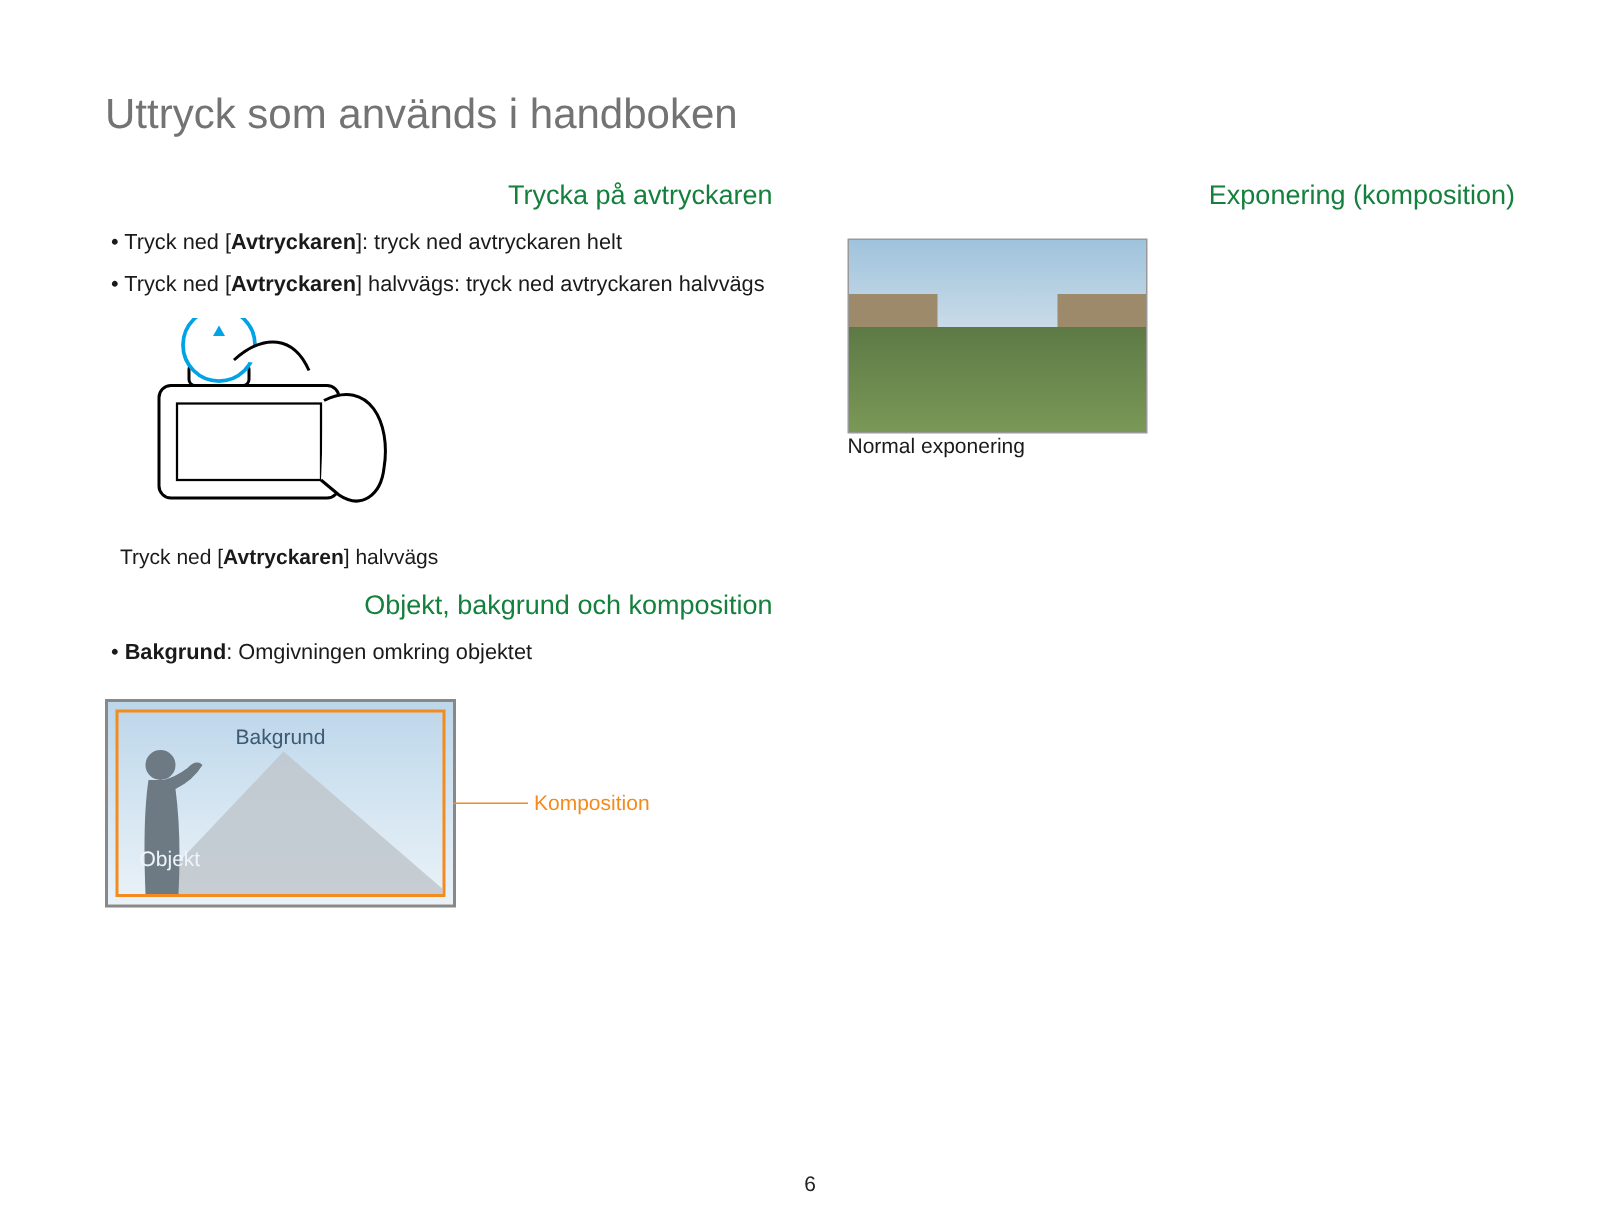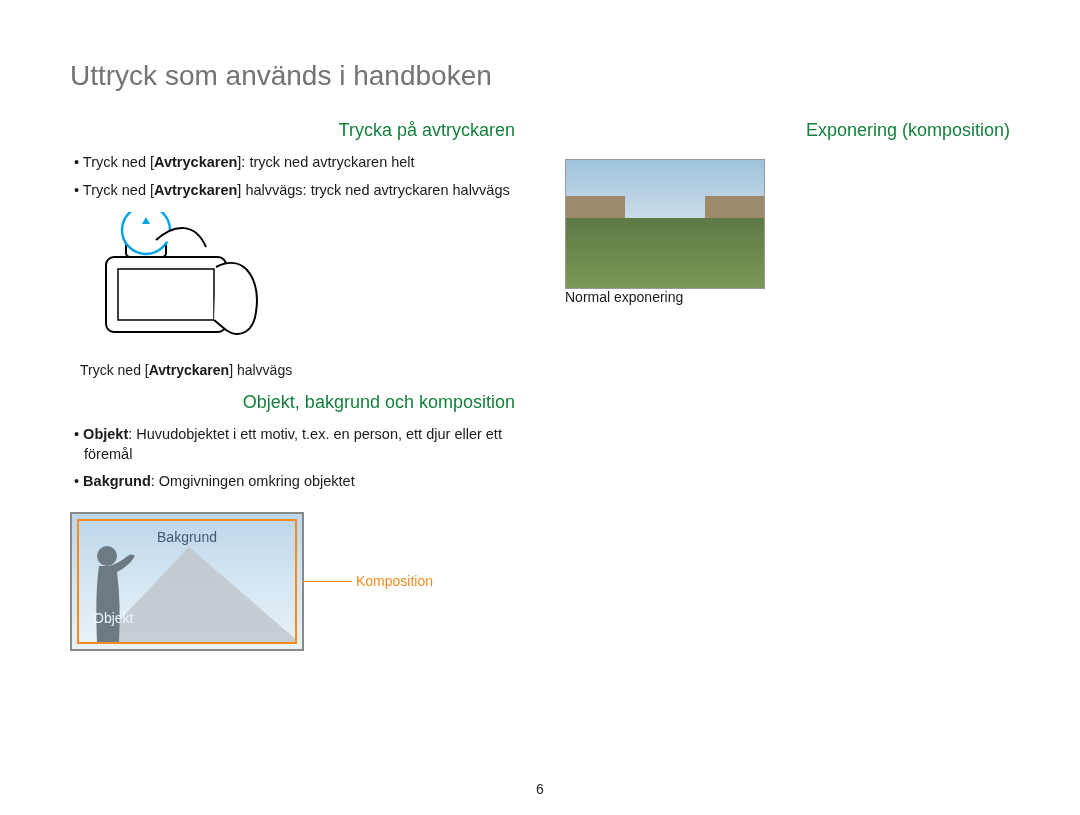--- a/index.html
+++ b/index.html
@@ -155,23 +155,20 @@
         <div class="shutter-caption">
           <span>Tryck ned [</span><span class="bold">Avtryckaren</span><span>] halvvägs</span>
         </div>
       </div>
 
     </div>
 
     <h2 style="margin-top:14px;">Objekt, bakgrund och komposition</h2>
     <ul>
       <li>
-        <span class="bold">Objekt</span><span>: Huvudobjektet i ett motiv, t.ex. en person, ett djur eller ett föremål</span>
-      </li>
-      <li>
         <span class="bold">Bakgrund</span><span>: Omgivningen omkring objektet</span>
       </li>
     </ul>
 
     <div class="comp-box">
       <div class="comp-inner">
         <div class="mountain"></div>
         <svg class="person" viewBox="0 0 60 100">
           <circle cx="22" cy="14" r="10" fill="#6d7a83"></circle>
           <path d="M14 24 Q10 50 12 100 L34 100 Q36 60 32 30 Q44 24 50 14 Q46 10 40 16 Q32 22 24 24 Z" fill="#6d7a83"></path>

